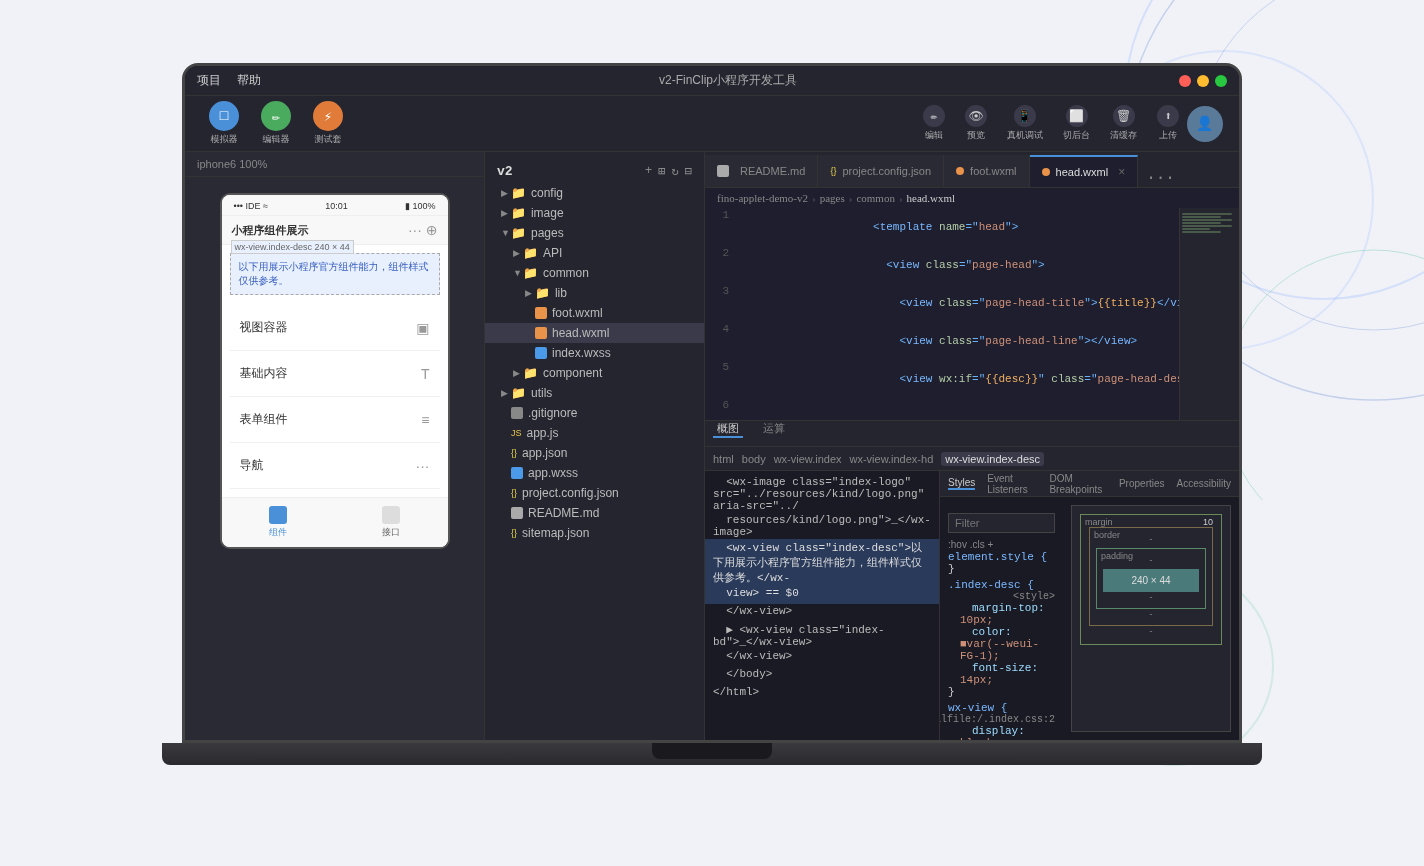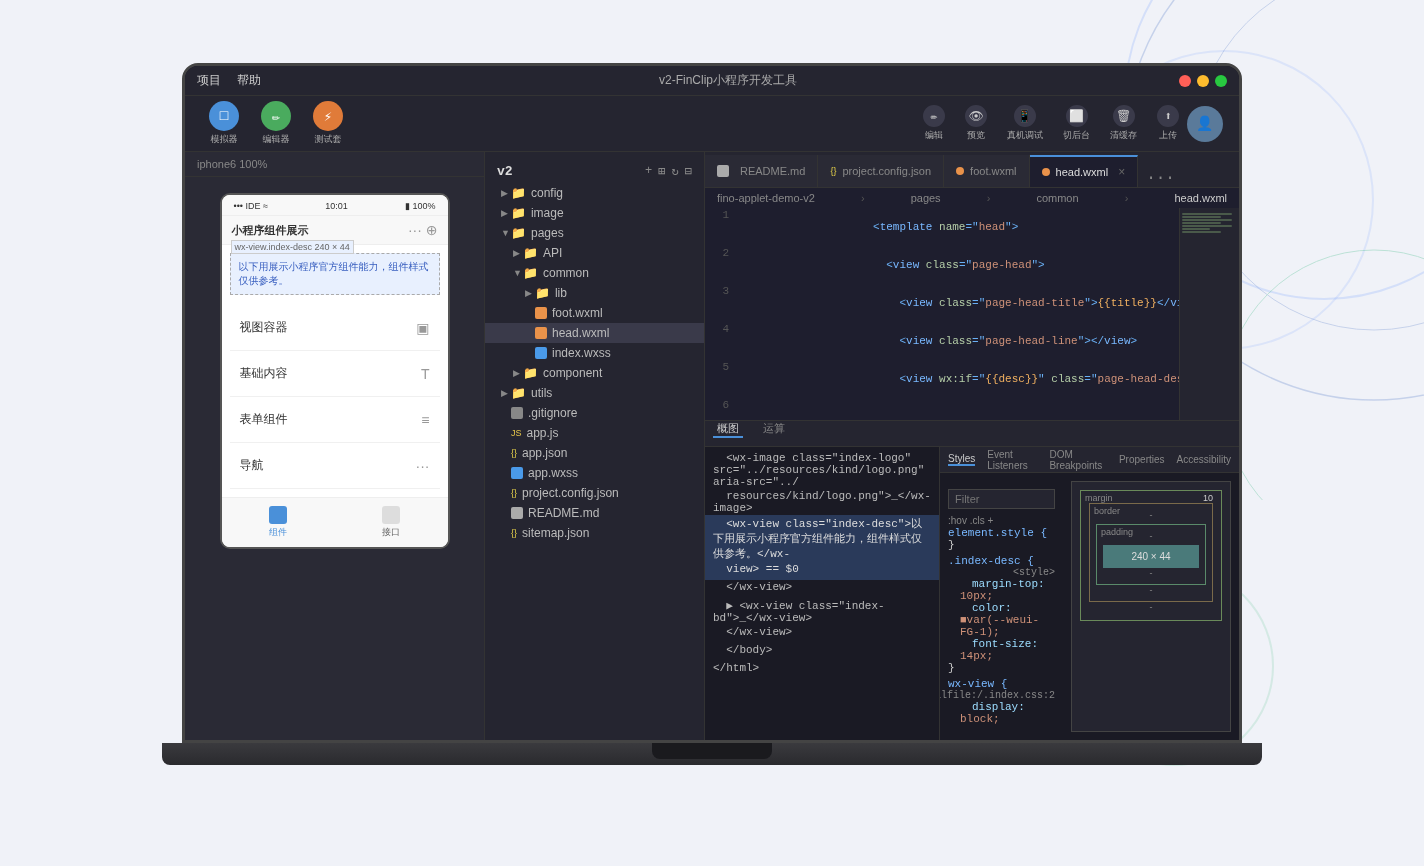--- a/index.html
+++ b/index.html
@@ -450,22 +450,21 @@
     }
     .breadcrumb {
       padding: 4px 12px;
       font-size: 11px;
       color: #888;
       background: #1e1e2e;
       display: flex;
       align-items: center;
       gap: 4px;
       flex-shrink: 0;
-      font-family: Liberation Sans, sans-serif;
-      justify-content: space-between;
+      font-family: Liberation Serif, serif;
     }
     .breadcrumb-sep { color: #555; }
     .breadcrumb-current { color: #ccc; }
 
     
     .code-split {
       display: flex;
       flex: 1;
       overflow: hidden;
     }
@@ -1016,20 +1015,27 @@
                 <div class="minimap-line code long"></div>
                 <div class="minimap-line code short"></div>
                 <div class="minimap-line code medium"></div>
               </div>
             </div>
 
             <div class="bottom-panel">
               <div class="bottom-tabs">
                 <span class="bottom-tab active">概图</span>
                 <span class="bottom-tab">运算</span>
+              </div>
+              <div class="element-breadcrumb">
+                <span class="elem-tag">html</span>
+                <span class="elem-tag">body</span>
+                <span class="elem-tag">wx-view.index</span>
+                <span class="elem-tag">wx-view.index-hd</span>
+                <span class="elem-tag active">wx-view.index-desc</span>
               </div>
               <div class="bottom-content">
                 <div class="bottom-left">
                   <div class="bottom-code-line">
                     <span style="color:#bbb;white-space:pre-wrap">  &lt;wx-image class="index-logo" src="../resources/kind/logo.png" aria-src="../</span>
                   </div>
                   <div class="bottom-code-line">
                     <span style="color:#bbb;white-space:pre-wrap">  resources/kind/logo.png"&gt;_&lt;/wx-image&gt;</span>
                   </div>
                   <div class="bottom-code-line highlighted">

